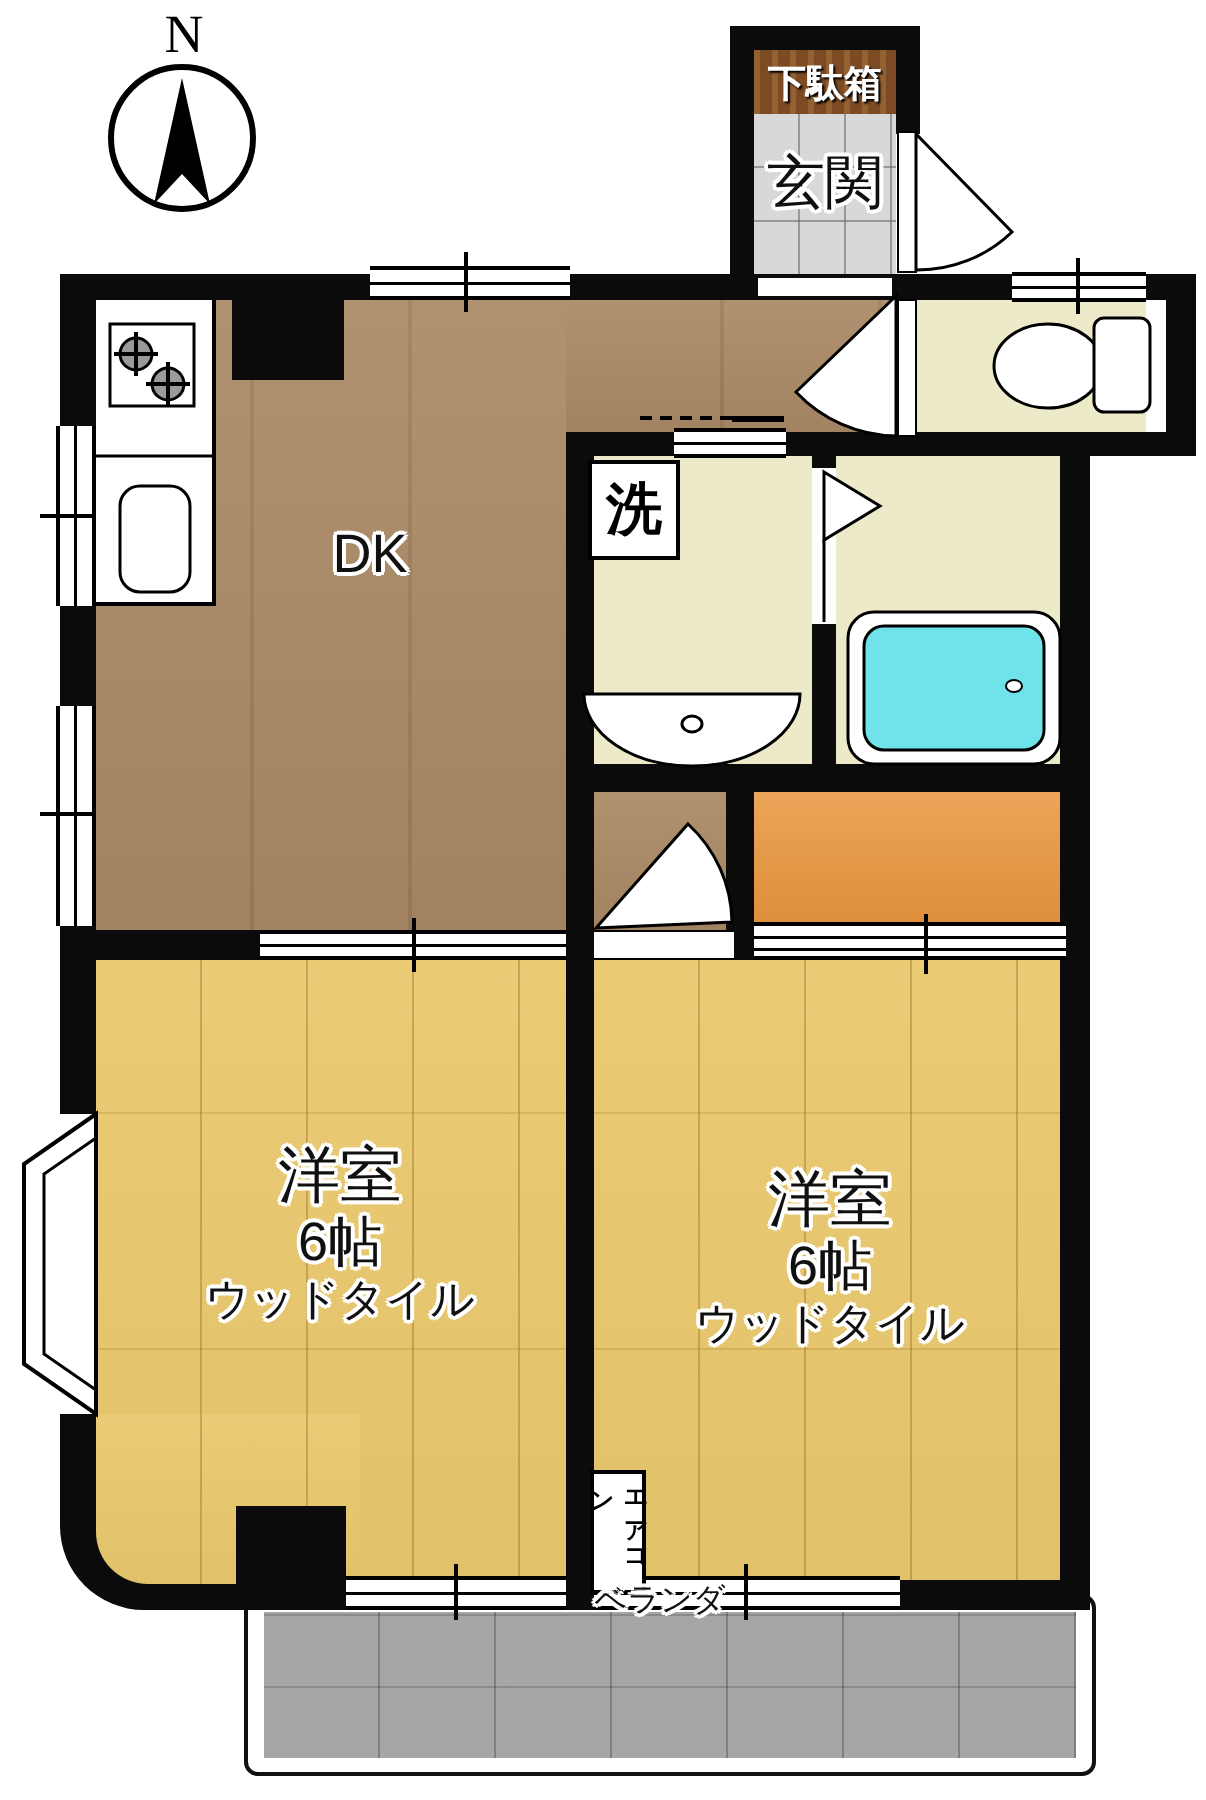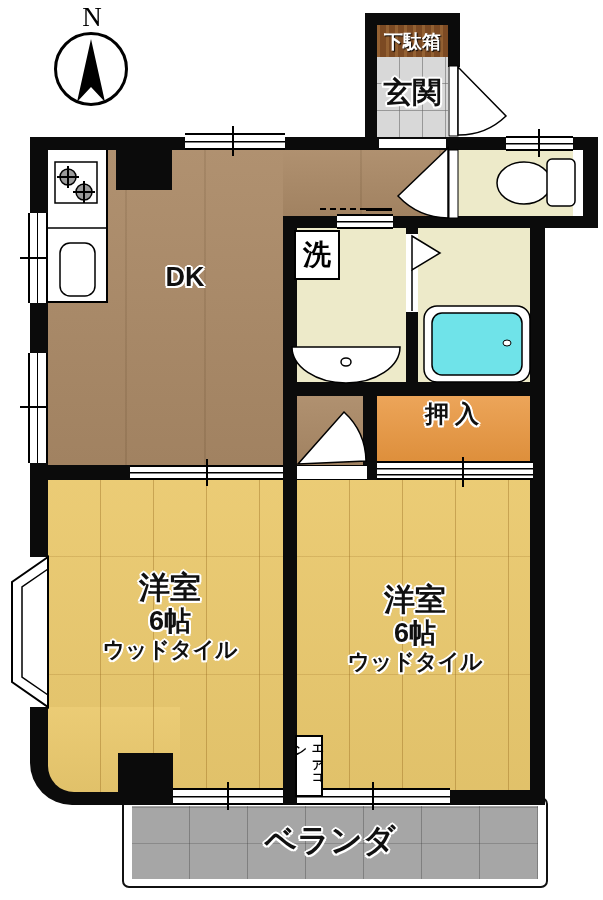--- a/index.html
+++ b/index.html
@@ -34,21 +34,21 @@
     background-image:linear-gradient(90deg,transparent 0 7px,#000 7px 8.5px,transparent 8.5px);
     background-repeat:no-repeat;}
   .slider{position:absolute;background:#fff;border-top:2px solid #000;border-bottom:2px solid #000;
     background-image:linear-gradient(#000,#000);background-size:100% 1.5px;
     background-position:center;background-repeat:no-repeat;}
   .slider3{position:absolute;background:#fff;border-top:2px solid #000;border-bottom:2px solid #000;
     background-image:linear-gradient(#000,#000),linear-gradient(#000,#000);
     background-size:100% 1.5px,100% 1.5px;background-position:0 5px,0 11px;background-repeat:no-repeat;}
   .tick{position:absolute;background:#000;}
   
-  .olabel{color:#101010;font-weight:bold;line-height:1.15;text-align:center;
+  .olabel{color:#101010;font-weight:normal;line-height:1.15;text-align:center;
     text-shadow:2px 0 0 #fff,-2px 0 0 #fff,0 2px 0 #fff,0 -2px 0 #fff,
       1.5px 1.5px 0 #fff,-1.5px 1.5px 0 #fff,1.5px -1.5px 0 #fff,-1.5px -1.5px 0 #fff;}
   .labelbox{position:absolute;background:#fff;border:2px solid #000;box-sizing:border-box;
     display:flex;align-items:center;justify-content:center;color:#000;}
   .vtext{writing-mode:vertical-rl;text-orientation:upright;letter-spacing:1px;}
   svg{position:absolute;left:0;top:0;}
 </style>
 </head>
 <body>
 
@@ -163,35 +163,34 @@
 
   <div class="abs" style="left:55px;top:262px;width:260px;">
     <div class="olabel" style="font-size:27px;">DK</div>
   </div>
 
   <div class="labelbox" style="left:294px;top:230px;width:46px;height:50px;">
     <span style="font-size:28px;font-weight:bold;">洗</span>
   </div>
 
   <div class="abs" style="left:377px;top:400px;width:156px;">
-    <div class="olabel" style="font-size:24px;letter-spacing:6px;">押入</div>
   </div>
 
   <div class="abs" style="left:45px;top:570px;width:250px;">
     <div class="olabel" style="font-size:31px;">洋室</div>
     <div class="olabel" style="font-size:27px;">6帖</div>
     <div class="olabel" style="font-size:22px;">ウッドタイル</div>
   </div>
 
   <div class="abs" style="left:290px;top:582px;width:250px;">
     <div class="olabel" style="font-size:31px;">洋室</div>
     <div class="olabel" style="font-size:27px;">6帖</div>
     <div class="olabel" style="font-size:22px;">ウッドタイル</div>
   </div>
 
   <div class="labelbox" style="left:295px;top:735px;width:28px;height:62px;">
     <span class="vtext" style="font-size:12px;font-weight:bold;">エアコン</span>
   </div>
 
-  <div class="abs olabel" style="left:230px;top:822px;width:200px;font-size:32px;">ベランダ</div>
+  <div class="abs olabel" style="left:230px;top:792px;width:200px;font-size:16px;">ベランダ</div>
 
   <div class="abs" style="left:48px;top:150px;width:60px;height:153px;border-right:2px solid #000;border-bottom:2px solid #000;box-sizing:border-box;pointer-events:none;"></div>
 </div>
 
 </body></html>

